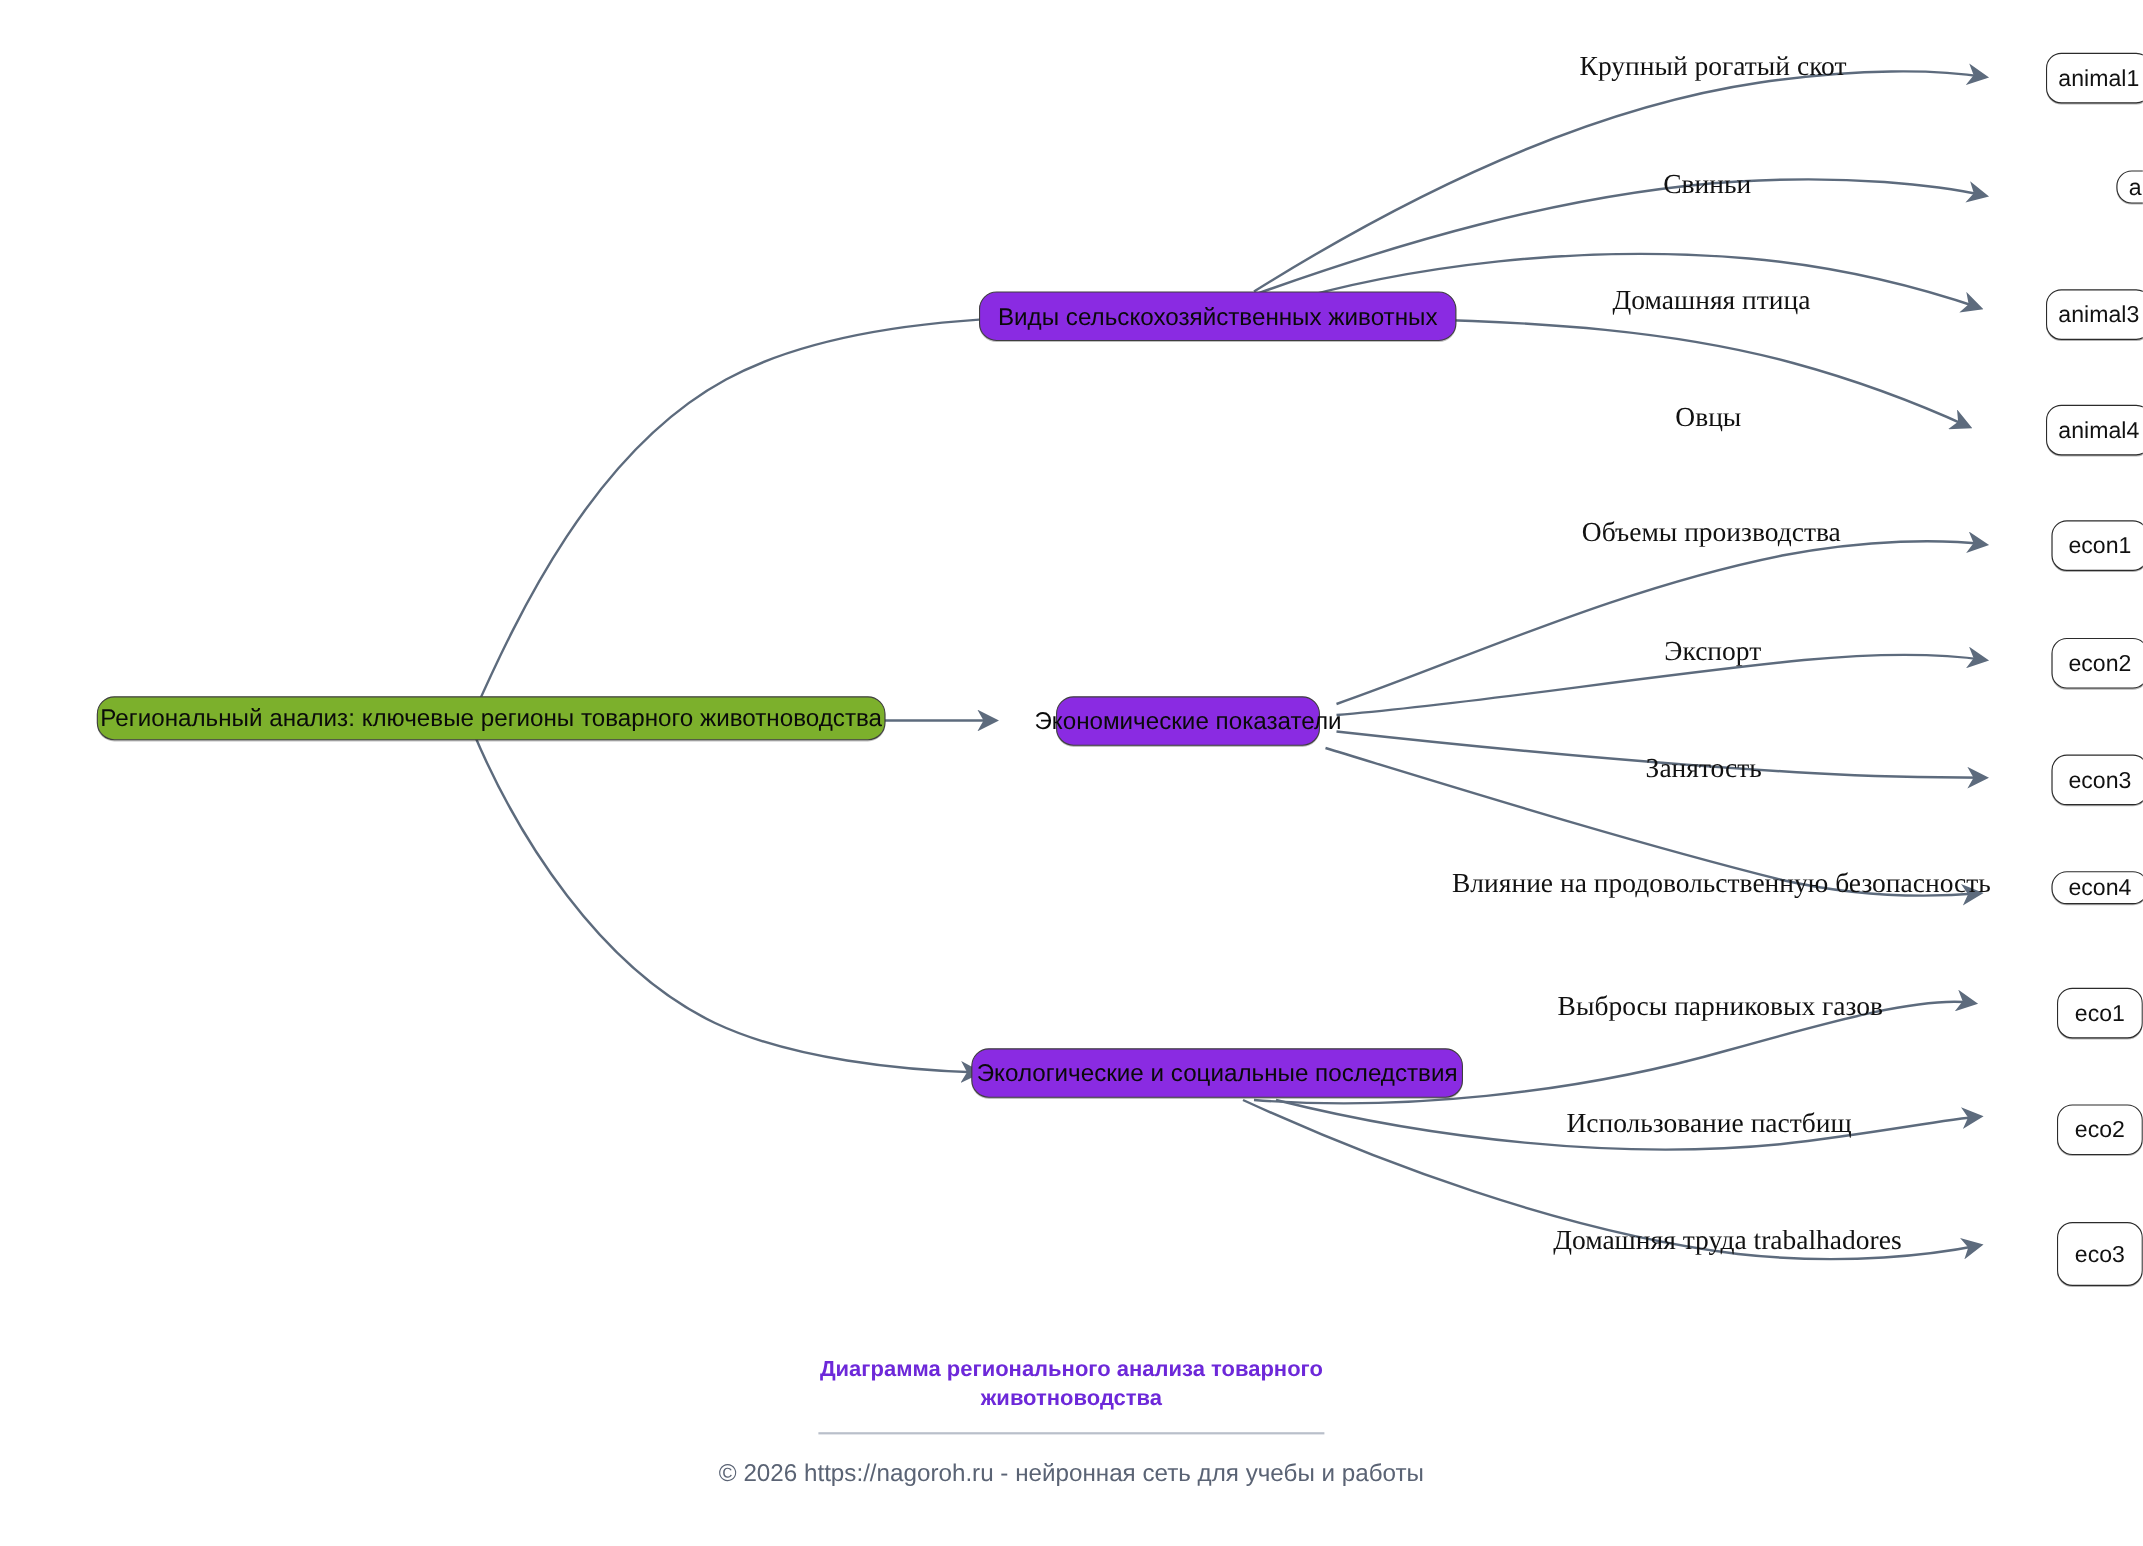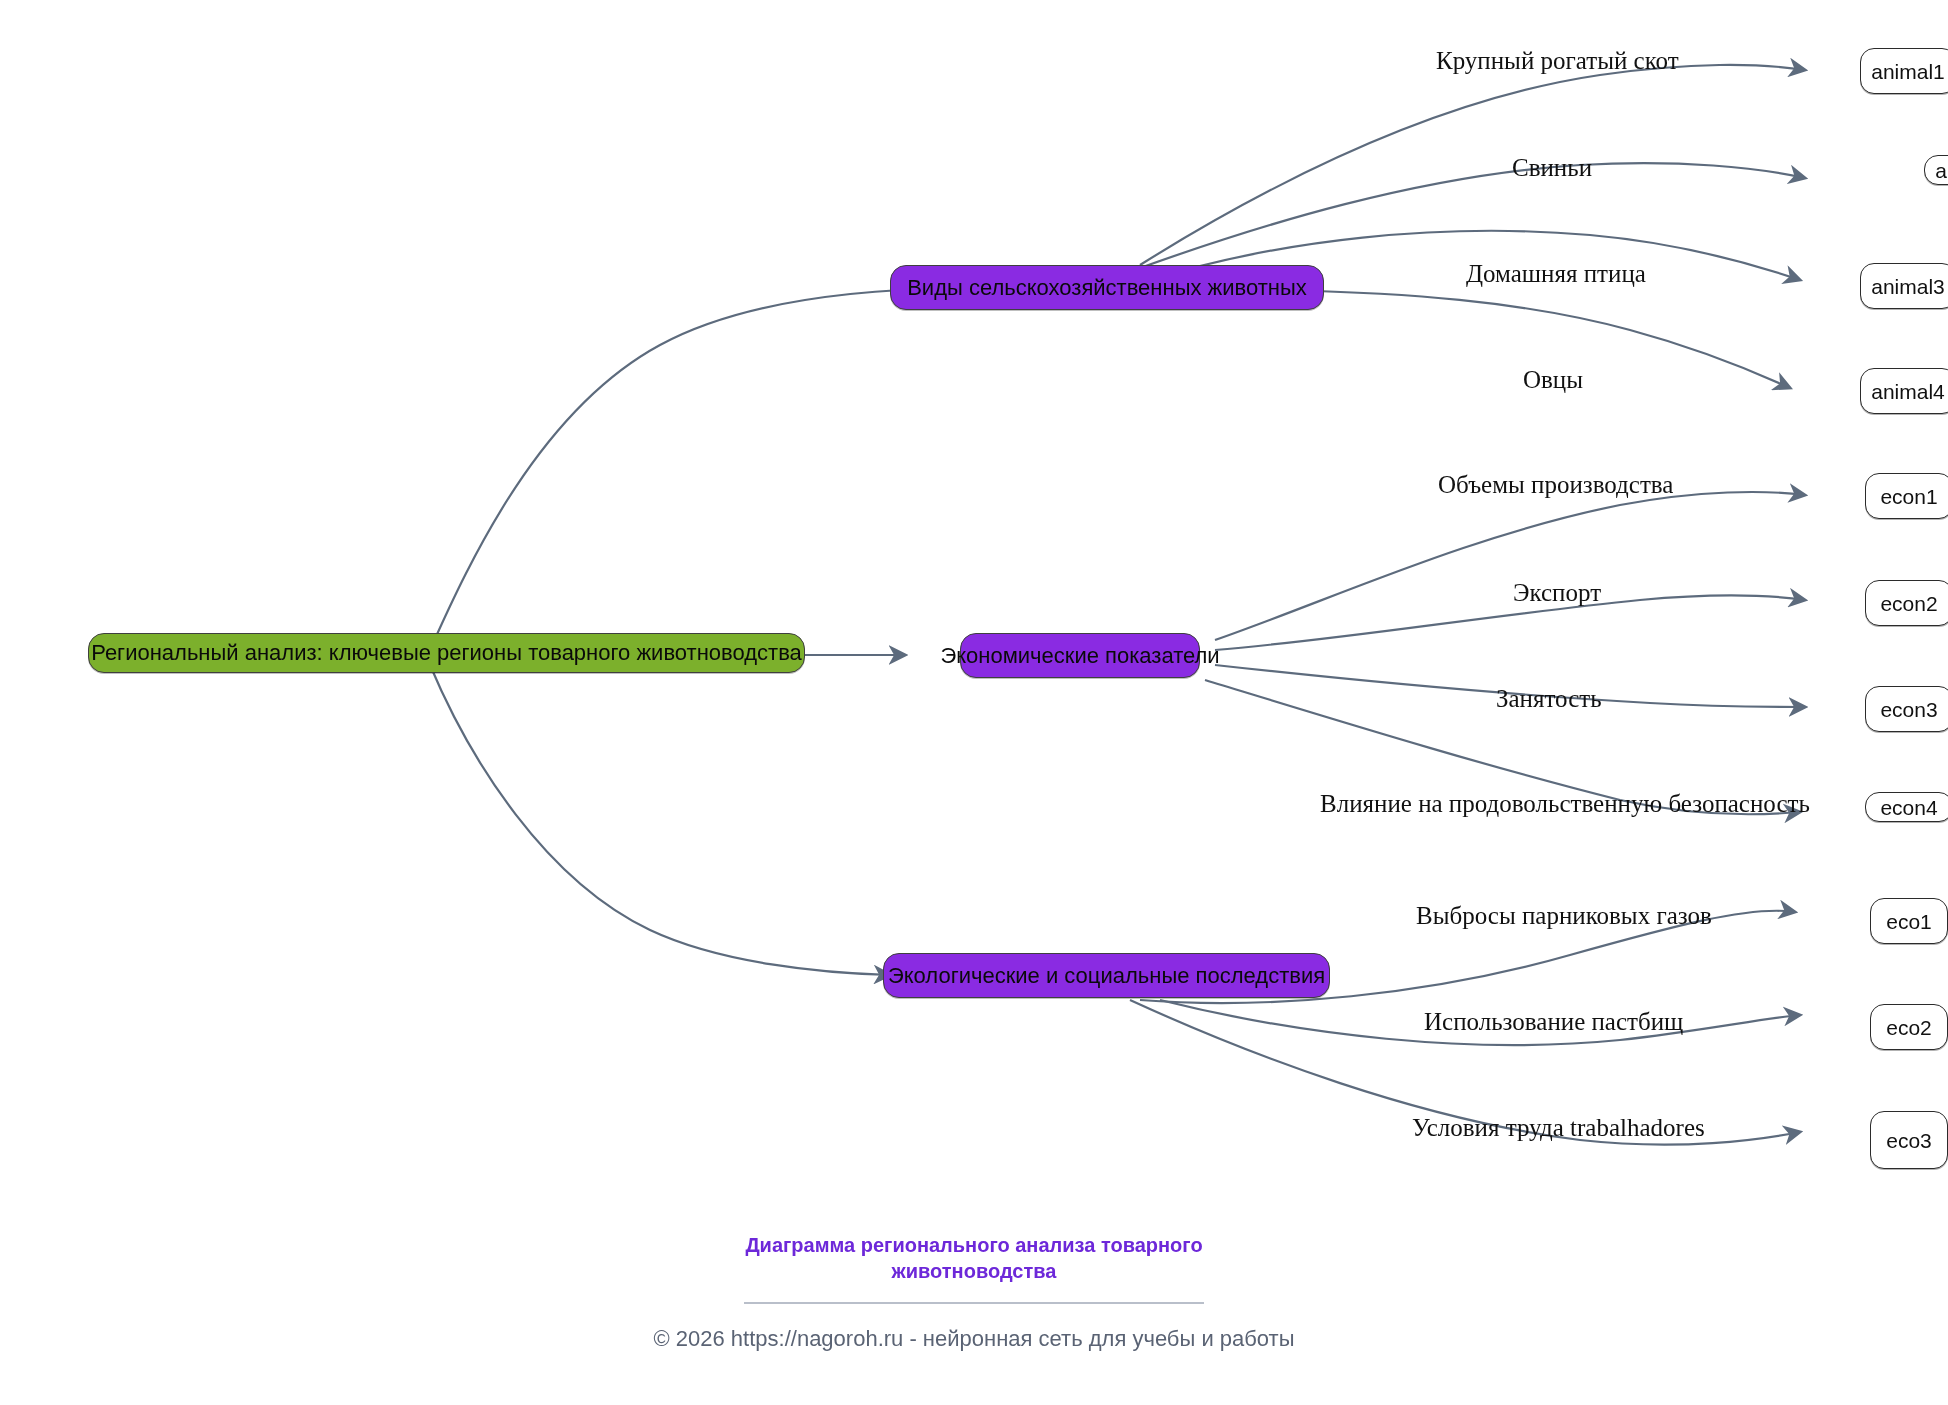--- a/index.html
+++ b/index.html
@@ -195,19 +195,19 @@
 <div class="edge-label" style="left:1466px; top:261px;">Домашняя птица</div>
 <div class="edge-label" style="left:1523px; top:367px;">Овцы</div>
 
 <div class="edge-label" style="left:1438px; top:472px;">Объемы производства</div>
 <div class="edge-label" style="left:1513px; top:580px;">Экспорт</div>
 <div class="edge-label" style="left:1496px; top:686px;">Занятость</div>
 <div class="edge-label" style="left:1320px; top:791px;">Влияние на продовольственную безопасность</div>
 
 <div class="edge-label" style="left:1416px; top:903px;">Выбросы парниковых газов</div>
 <div class="edge-label" style="left:1424px; top:1009px;">Использование пастбищ</div>
-<div class="edge-label" style="left:1412px; top:1115px;">Условия труда trabalhadores</div>
+<div class="edge-label" style="left:1412px; top:1115px;">Домашняя труда trabalhadores</div>
 
 <div id="footer-block">
   <div id="diagram-caption">Диаграмма регионального анализа товарного животноводства</div>
   <div id="footer-divider"></div>
   <div id="footer-credit">© 2026 https://nagoroh.ru - нейронная сеть для учебы и работы</div>
 </div>
 
 </body></html>

